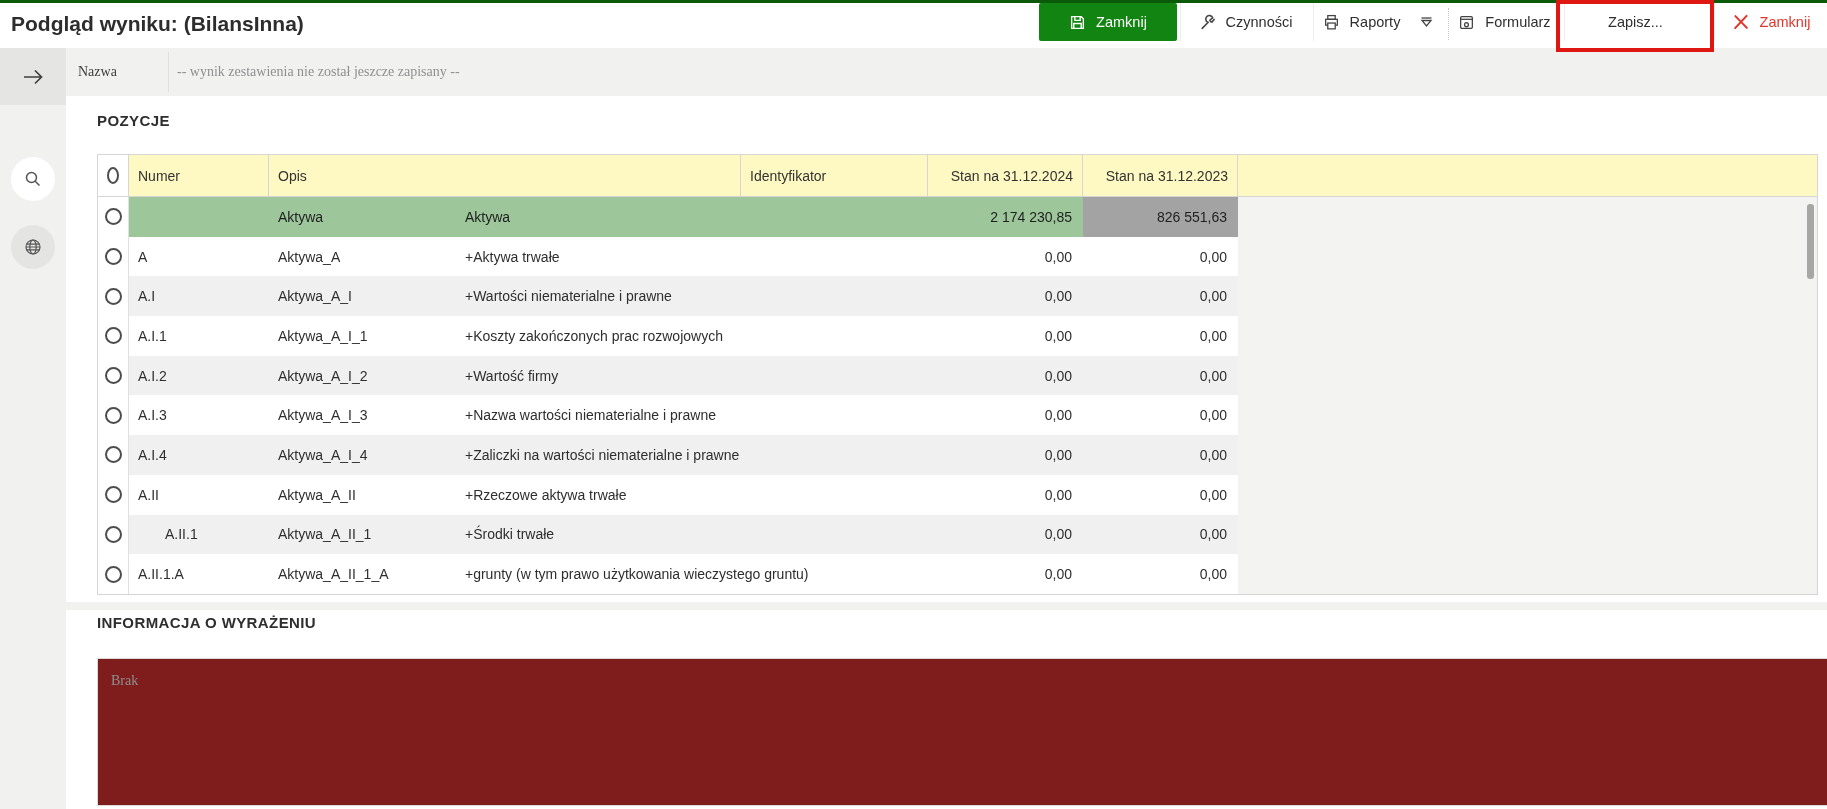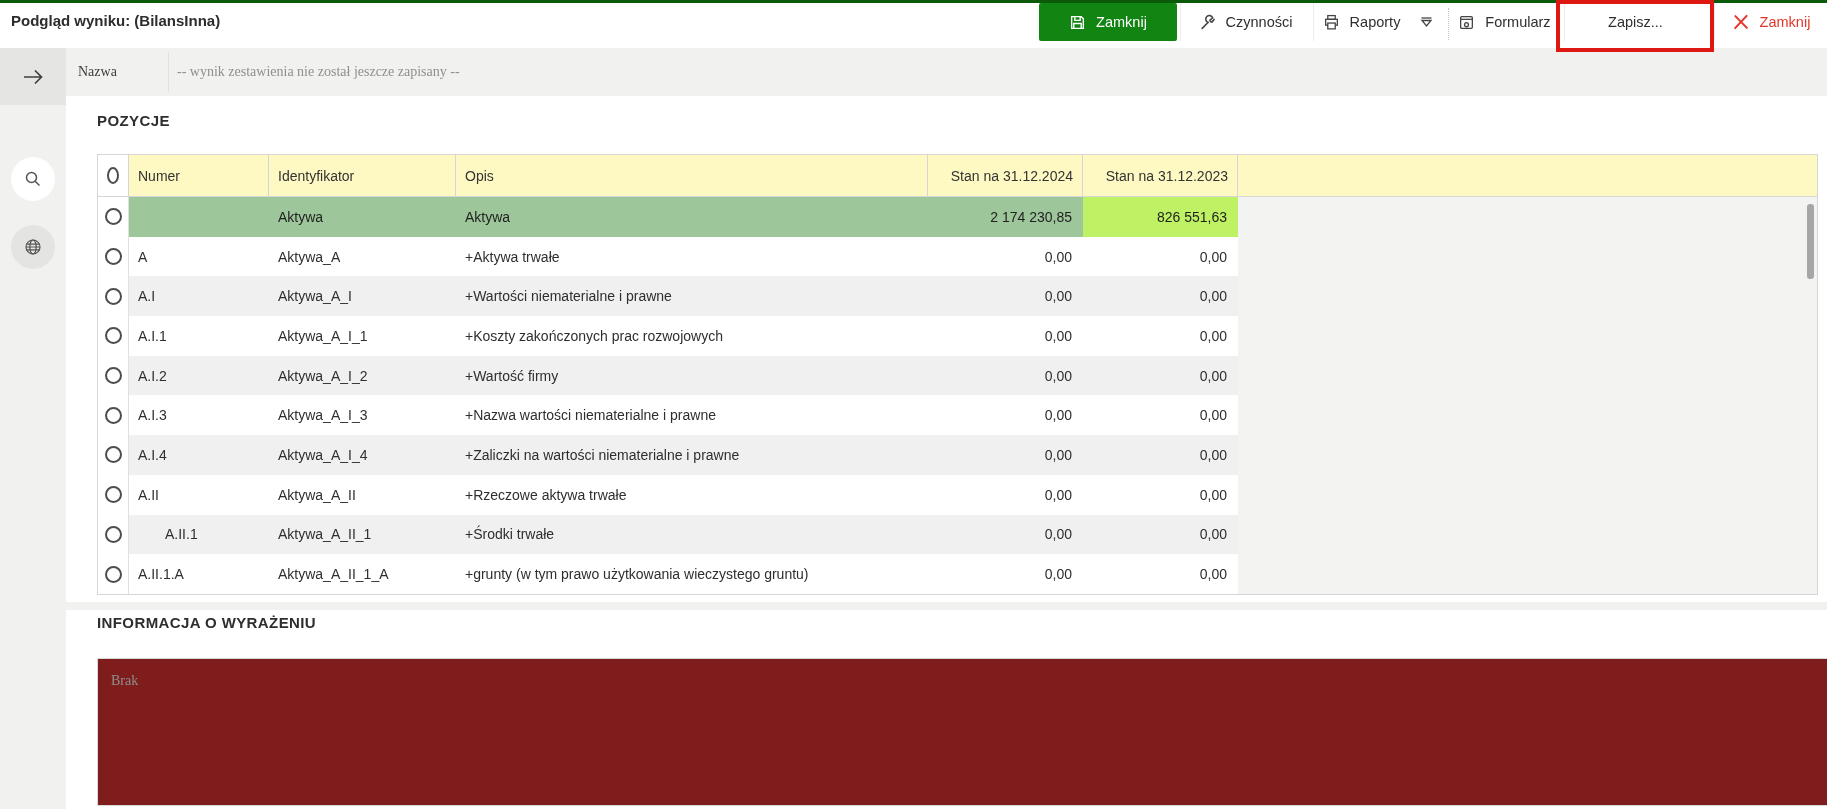--- a/index.html
+++ b/index.html
@@ -5,21 +5,21 @@
   * { margin:0; padding:0; box-sizing:border-box; }
   html,body { width:1827px; height:809px; overflow:hidden;
     font-family:"Liberation Sans","DejaVu Sans",sans-serif; font-size:14px; color:#333; background:#fff; }
   .page { position:relative; width:1827px; height:809px; background:#fff; }
 
   
   .top-strip { position:absolute; left:0; top:0; width:1827px; height:3px; background:var(--top-strip,#0a5a0a); }
 
   
   .app-header { position:absolute; left:0; top:3px; width:1827px; height:45px; background:#fff; }
-  .app-title { position:absolute; left:11px; top:9px; font-size:15px; font-weight:600; color:#2d2d2d; }
+  .app-title { position:absolute; left:11px; top:9px; font-size:21px; font-weight:600; color:#2d2d2d; }
 
   
   .toolbar-btn { position:absolute; top:0; height:38px; display:flex; align-items:center; justify-content:center;
     gap:10px; background:#fff; border:none; font-size:14.5px; color:#2f2f2f; cursor:pointer;
     border-left:1px solid #ececec; font-family:inherit; }
   .btn-green { left:1039px; width:138px; background:var(--accent-green,#128412); color:#fff; border-radius:2px; border-left:none; }
   .btn-czynnosci { left:1180px; width:130px; }
   .btn-raporty   { left:1313px; width:96px;  }
   .btn-caret     { left:1409px; width:35px;  border-left:none; }
   .toolbar-dotted-sep { position:absolute; left:1448px; top:5px; height:32px; width:0; border-left:1px dotted #c4c4c4; }
@@ -194,36 +194,36 @@
 
   <main class="content">
     <div class="section-title title-pozycje">POZYCJE</div>
 
     <div class="grid">
       <div class="grid-header">
         <div class="hcell col-radio">
             <span class="radio-circle"></span>
           </div>
         <div class="hcell col-numer">Numer</div>
+        <div class="hcell col-opis">Opis</div>
         <div class="hcell col-ident">Identyfikator</div>
-        <div class="hcell col-opis">Opis</div>
         <div class="hcell col-val">Stan na 31.12.2024</div>
         <div class="hcell col-val">Stan na 31.12.2023</div>
         <div class="hcell col-fill"></div>
       </div>
       <div class="grid-body">
         <div class="grid-row">
             <div class="cell col-radio">
               <span class="radio-circle"></span>
             </div>
             <div class="cell col-numer" style="background: rgb(157, 198, 155); color: rgb(31, 31, 31);"></div>
             <div class="cell col-ident" style="background: rgb(157, 198, 155); color: rgb(31, 31, 31);">Aktywa</div>
             <div class="cell col-opis" style="background: rgb(157, 198, 155); color: rgb(31, 31, 31);">Aktywa</div>
             <div class="cell col-val" style="background: rgb(157, 198, 155); color: rgb(31, 31, 31);">2 174 230,85</div>
-            <div class="cell col-val" style="background: #bef264; color: rgb(31, 31, 31);">826 551,63</div>
+            <div class="cell col-val" style="background: #a3a3a3; color: rgb(31, 31, 31);">826 551,63</div>
             <div class="cell col-fill"></div>
           </div>
           <div class="grid-row">
             <div class="cell col-radio">
               <span class="radio-circle"></span>
             </div>
             <div class="cell col-numer" style="background: rgb(255, 255, 255);">A</div>
             <div class="cell col-ident" style="background: rgb(255, 255, 255);">Aktywa_A</div>
             <div class="cell col-opis" style="background: rgb(255, 255, 255);">+Aktywa trwałe</div>
             <div class="cell col-val" style="background: rgb(255, 255, 255);">0,00</div>

